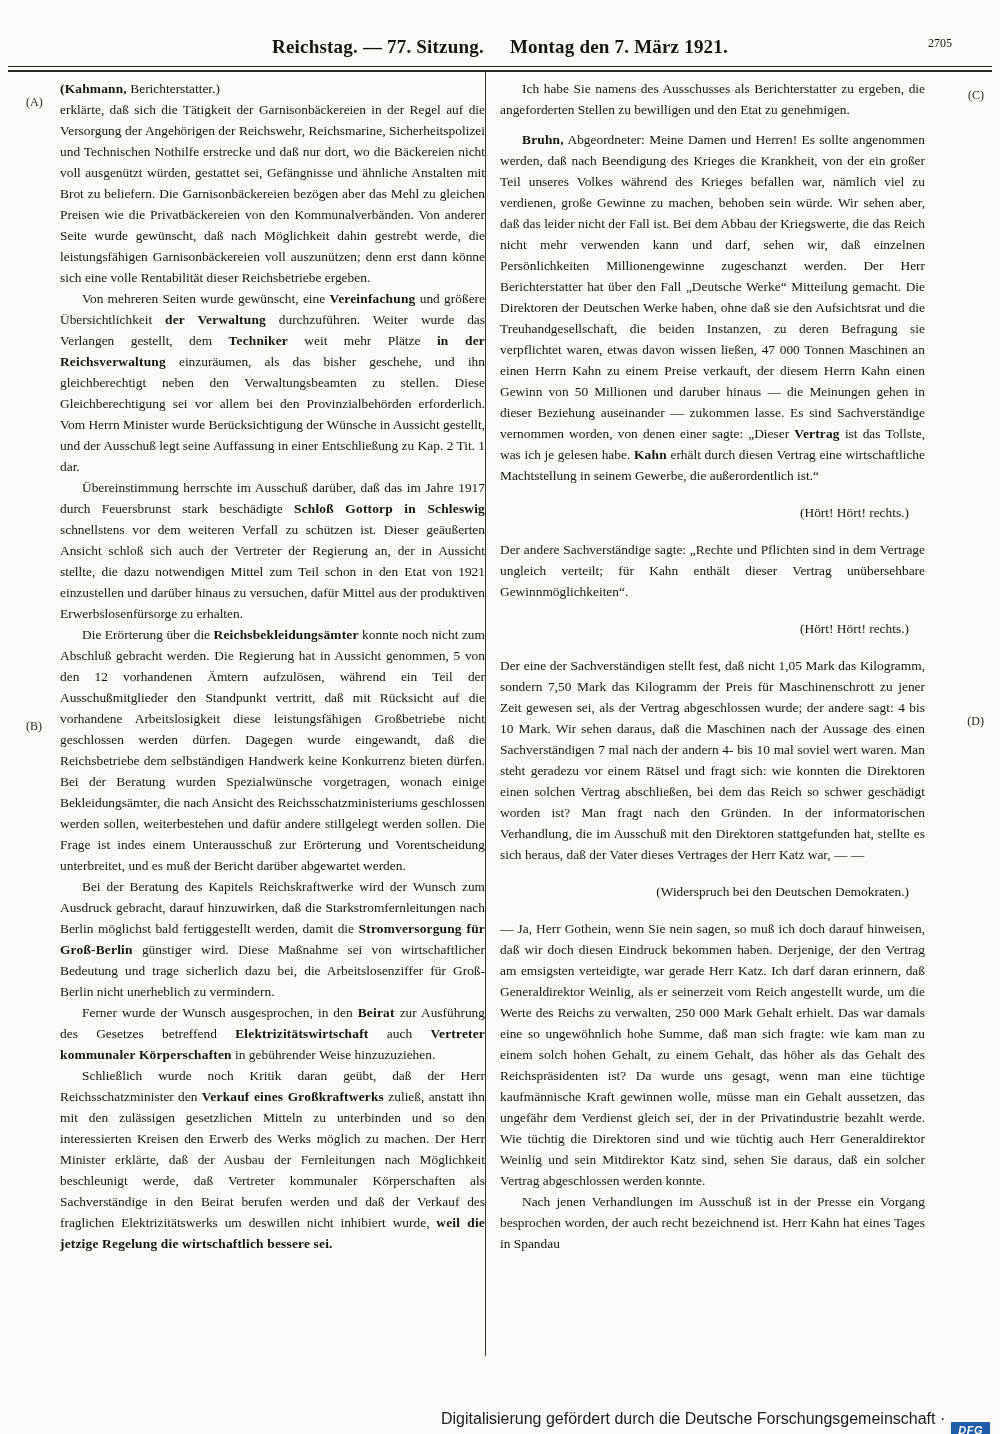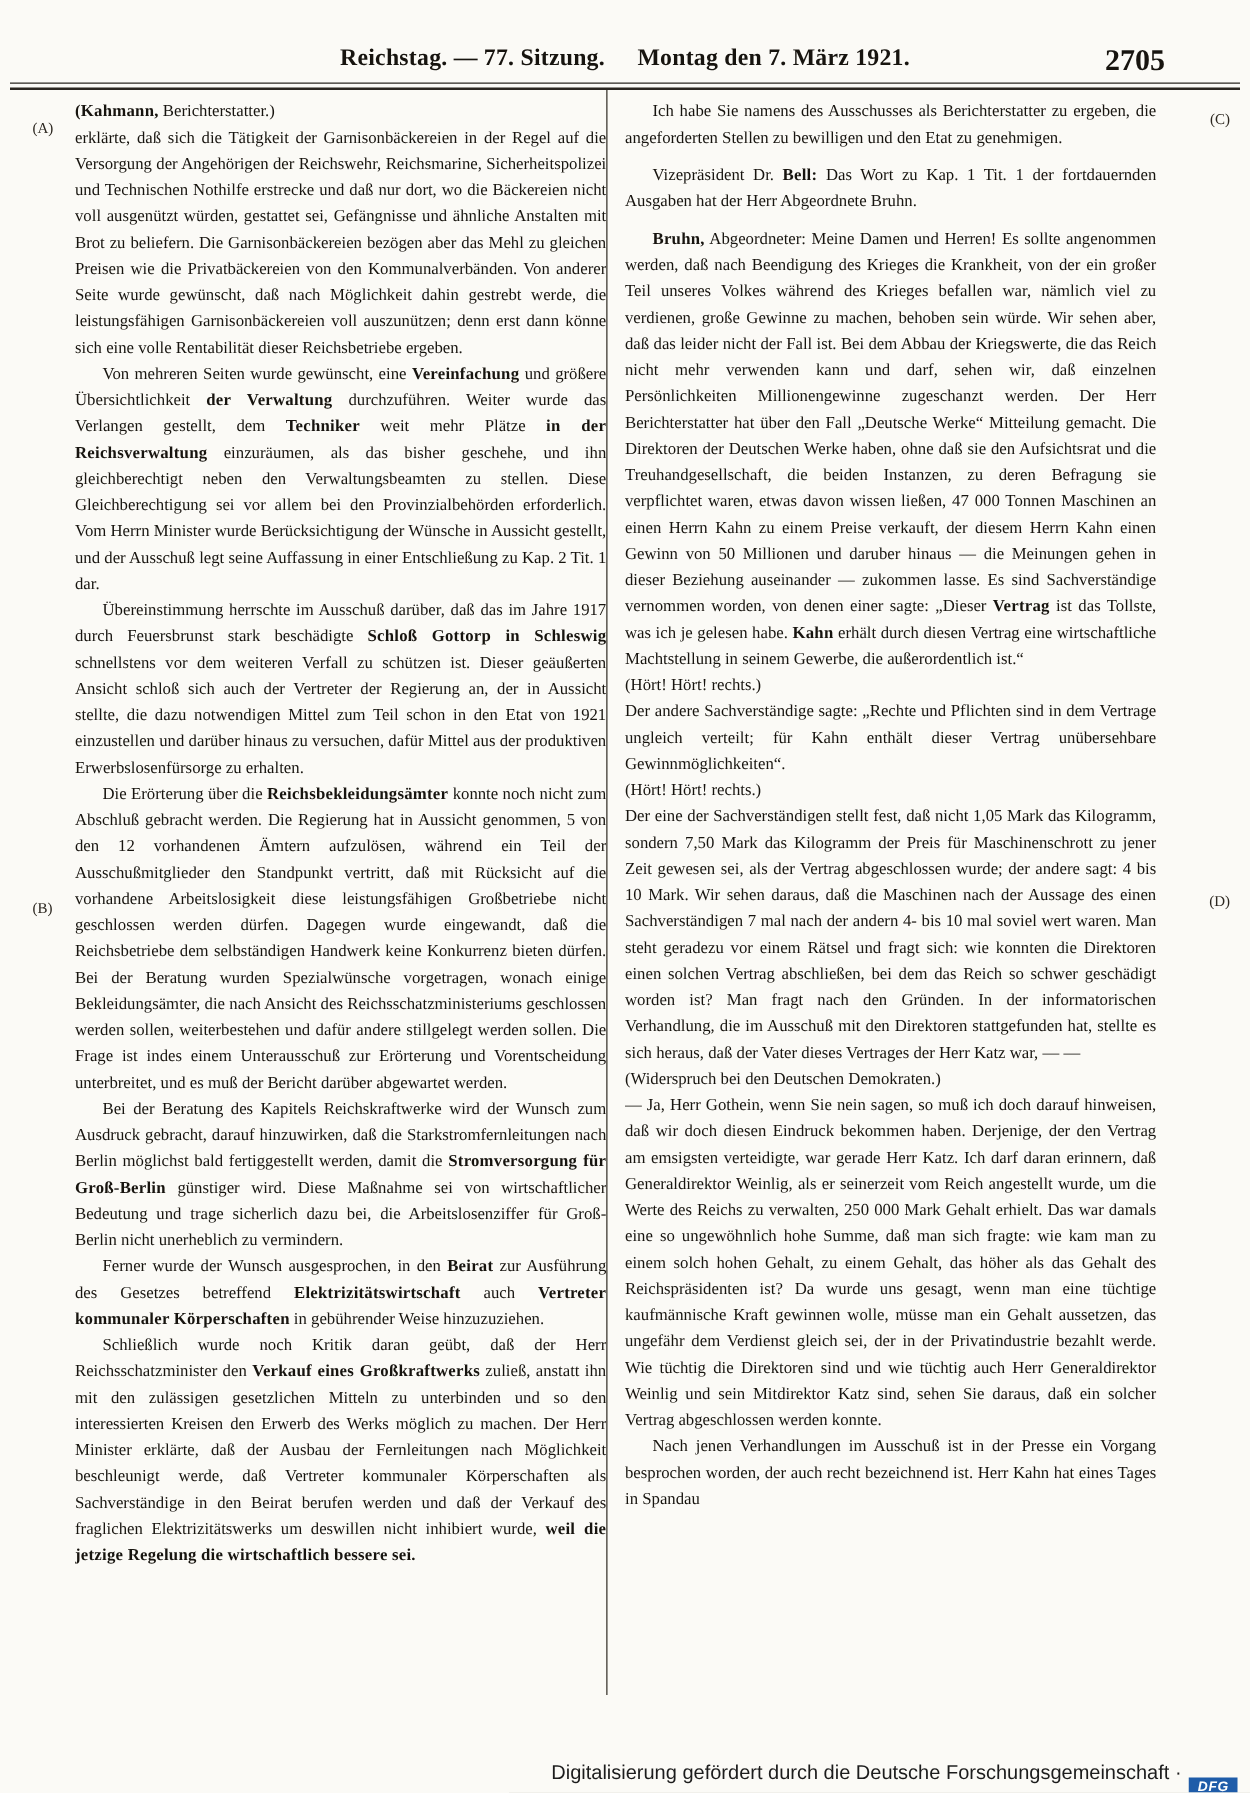--- a/index.html
+++ b/index.html
@@ -13,22 +13,22 @@
     overflow:hidden;
   }
   
   .header{position:absolute;top:36px;left:0;width:100%;height:26px;}
   .header-center{
     position:absolute;left:0;width:100%;text-align:center;
     font-size:19px;font-weight:700;letter-spacing:.2px;
   }
   .header-center .sep{display:inline-block;width:26px;}
   .page-number{
-    position:absolute;right:68px;top:0;
-    font-size:24px;font-weight:700;
+    position:absolute;right:48px;top:0;
+    font-size:12px;font-weight:400;
   }
   .header-rule{
     position:absolute;top:66px;left:8px;right:8px;height:3px;
     border-top:1px solid #2a2620;border-bottom:2px solid #2a2620;
   }
   
   .columns{
     position:absolute;top:78px;left:60px;width:880px;height:1268px;
     display:flex;
   }
@@ -36,21 +36,21 @@
     width:425px;height:100%;overflow:hidden;
     font-size:13.4px;line-height:21px;text-align:justify;
     text-justify:inter-word;
   }
   .col-left{}
   .col-right{margin-left:14px;}
   .divider{width:1px;background:#37322a;height:1284px;margin-top:-6px;}
   .para{margin:0;}
   .para.indent{text-indent:22px;}
   .para.spaced{margin-top:9px;}
-  .stage{margin:0;text-align:left;}
+  .stage{margin:16px;text-align:right;}
   .run.bold{font-weight:700;letter-spacing:.2px;}
   
   .margin-marker{
     position:absolute;font-size:12px;color:#2b261f;
     font-family:"Liberation Serif","DejaVu Serif",serif;
   }
   .mm-left{left:26px;}
   .mm-right{right:16px;}
   
   .footer{
@@ -86,21 +86,20 @@
         <p class="para indent"><span class="run">Von mehreren Seiten wurde gewünscht, eine </span><span class="run bold">Vereinfachung</span><span class="run"> und größere Übersichtlichkeit </span><span class="run bold">der Verwaltung</span><span class="run"> durchzuführen. Weiter wurde das Verlangen gestellt, dem </span><span class="run bold">Techniker</span><span class="run"> weit mehr Plätze </span><span class="run bold">in der Reichsverwaltung</span><span class="run"> einzuräumen, als das bisher geschehe, und ihn gleichberechtigt neben den Verwaltungsbeamten zu stellen. Diese Gleichberechtigung sei vor allem bei den Provinzialbehörden erforderlich. Vom Herrn Minister wurde Berücksichtigung der Wünsche in Aussicht gestellt, und der Ausschuß legt seine Auffassung in einer Entschließung zu Kap. 2 Tit. 1 dar.</span></p>
         <p class="para indent"><span class="run">Übereinstimmung herrschte im Ausschuß darüber, daß das im Jahre 1917 durch Feuersbrunst stark beschädigte </span><span class="run bold">Schloß Gottorp in Schleswig</span><span class="run"> schnellstens vor dem weiteren Verfall zu schützen ist. Dieser geäußerten Ansicht schloß sich auch der Vertreter der Regierung an, der in Aussicht stellte, die dazu notwendigen Mittel zum Teil schon in den Etat von 1921 einzustellen und darüber hinaus zu versuchen, dafür Mittel aus der produktiven Erwerbslosenfürsorge zu erhalten.</span></p>
         <p class="para indent"><span class="run">Die Erörterung über die </span><span class="run bold">Reichsbekleidungsämter</span><span class="run"> konnte noch nicht zum Abschluß gebracht werden. Die Regierung hat in Aussicht genommen, 5 von den 12 vorhandenen Ämtern aufzulösen, während ein Teil der Ausschußmitglieder den Standpunkt vertritt, daß mit Rücksicht auf die vorhandene Arbeitslosigkeit diese leistungsfähigen Großbetriebe nicht geschlossen werden dürfen. Dagegen wurde eingewandt, daß die Reichsbetriebe dem selbständigen Handwerk keine Konkurrenz bieten dürfen. Bei der Beratung wurden Spezialwünsche vorgetragen, wonach einige Bekleidungsämter, die nach Ansicht des Reichsschatzministeriums geschlossen werden sollen, weiterbestehen und dafür andere stillgelegt werden sollen. Die Frage ist indes einem Unterausschuß zur Erörterung und Vorentscheidung unterbreitet, und es muß der Bericht darüber abgewartet werden.</span></p>
         <p class="para indent"><span class="run">Bei der Beratung des Kapitels Reichskraftwerke wird der Wunsch zum Ausdruck gebracht, darauf hinzuwirken, daß die Starkstromfernleitungen nach Berlin möglichst bald fertiggestellt werden, damit die </span><span class="run bold">Stromversorgung für Groß-Berlin</span><span class="run"> günstiger wird. Diese Maßnahme sei von wirtschaftlicher Bedeutung und trage sicherlich dazu bei, die Arbeitslosenziffer für Groß-Berlin nicht unerheblich zu vermindern.</span></p>
         <p class="para indent"><span class="run">Ferner wurde der Wunsch ausgesprochen, in den </span><span class="run bold">Beirat</span><span class="run"> zur Ausführung des Gesetzes betreffend </span><span class="run bold">Elektrizitätswirtschaft</span><span class="run"> auch </span><span class="run bold">Vertreter kommunaler Körperschaften</span><span class="run"> in gebührender Weise hinzuzuziehen.</span></p>
         <p class="para indent"><span class="run">Schließlich wurde noch Kritik daran geübt, daß der Herr Reichsschatzminister den </span><span class="run bold">Verkauf eines Großkraftwerks</span><span class="run"> zuließ, anstatt ihn mit den zulässigen gesetzlichen Mitteln zu unterbinden und so den interessierten Kreisen den Erwerb des Werks möglich zu machen. Der Herr Minister erklärte, daß der Ausbau der Fernleitungen nach Möglichkeit beschleunigt werde, daß Vertreter kommunaler Körperschaften als Sachverständige in den Beirat berufen werden und daß der Verkauf des fraglichen Elektrizitätswerks um deswillen nicht inhibiert wurde, </span><span class="run bold">weil die jetzige Regelung die wirtschaftlich bessere sei.</span></p>
       </div>
     <div class="divider"></div>
     <div class="col col-right">
         <p class="para indent"><span class="run">Ich habe Sie namens des Ausschusses als Berichterstatter zu ergeben, die angeforderten Stellen zu bewilligen und den Etat zu genehmigen.</span></p>
-        <p class="para indent spaced"><span class="run">Vizepräsident Dr. </span><span class="run bold">Bell:</span><span class="run"> Das Wort zu Kap. 1 Tit. 1 der fortdauernden Ausgaben hat der Herr Abgeordnete Bruhn.</span></p>
         <p class="para indent spaced"><span class="run bold">Bruhn,</span><span class="run"> Abgeordneter: Meine Damen und Herren! Es sollte angenommen werden, daß nach Beendigung des Krieges die Krankheit, von der ein großer Teil unseres Volkes während des Krieges befallen war, nämlich viel zu verdienen, große Gewinne zu machen, behoben sein würde. Wir sehen aber, daß das leider nicht der Fall ist. Bei dem Abbau der Kriegswerte, die das Reich nicht mehr verwenden kann und darf, sehen wir, daß einzelnen Persönlichkeiten Millionengewinne zugeschanzt werden. Der Herr Berichterstatter hat über den Fall „Deutsche Werke“ Mitteilung gemacht. Die Direktoren der Deutschen Werke haben, ohne daß sie den Aufsichtsrat und die Treuhandgesellschaft, die beiden Instanzen, zu deren Befragung sie verpflichtet waren, etwas davon wissen ließen, 47 000 Tonnen Maschinen an einen Herrn Kahn zu einem Preise verkauft, der diesem Herrn Kahn einen Gewinn von 50 Millionen und daruber hinaus — die Meinungen gehen in dieser Beziehung auseinander — zukommen lasse. Es sind Sachverständige vernommen worden, von denen einer sagte: „Dieser </span><span class="run bold">Vertrag</span><span class="run"> ist das Tollste, was ich je gelesen habe. </span><span class="run bold">Kahn</span><span class="run"> erhält durch diesen Vertrag eine wirtschaftliche Machtstellung in seinem Gewerbe, die außerordentlich ist.“</span></p>
         <p class="stage"><span class="run">(Hört! Hört! rechts.)</span></p>
         <p class="para"><span class="run">Der andere Sachverständige sagte: „Rechte und Pflichten sind in dem Vertrage ungleich verteilt; für Kahn enthält dieser Vertrag unübersehbare Gewinnmöglichkeiten“.</span></p>
         <p class="stage"><span class="run">(Hört! Hört! rechts.)</span></p>
         <p class="para"><span class="run">Der eine der Sachverständigen stellt fest, daß nicht 1,05 Mark das Kilogramm, sondern 7,50 Mark das Kilogramm der Preis für Maschinenschrott zu jener Zeit gewesen sei, als der Vertrag abgeschlossen wurde; der andere sagt: 4 bis 10 Mark. Wir sehen daraus, daß die Maschinen nach der Aussage des einen Sachverständigen 7 mal nach der andern 4- bis 10 mal soviel wert waren. Man steht geradezu vor einem Rätsel und fragt sich: wie konnten die Direktoren einen solchen Vertrag abschließen, bei dem das Reich so schwer geschädigt worden ist? Man fragt nach den Gründen. In der informatorischen Verhandlung, die im Ausschuß mit den Direktoren stattgefunden hat, stellte es sich heraus, daß der Vater dieses Vertrages der Herr Katz war, — —</span></p>
         <p class="stage"><span class="run">(Widerspruch bei den Deutschen Demokraten.)</span></p>
         <p class="para"><span class="run">— Ja, Herr Gothein, wenn Sie nein sagen, so muß ich doch darauf hinweisen, daß wir doch diesen Eindruck bekommen haben. Derjenige, der den Vertrag am emsigsten verteidigte, war gerade Herr Katz. Ich darf daran erinnern, daß Generaldirektor Weinlig, als er seinerzeit vom Reich angestellt wurde, um die Werte des Reichs zu verwalten, 250 000 Mark Gehalt erhielt. Das war damals eine so ungewöhnlich hohe Summe, daß man sich fragte: wie kam man zu einem solch hohen Gehalt, zu einem Gehalt, das höher als das Gehalt des Reichspräsidenten ist? Da wurde uns gesagt, wenn man eine tüchtige kaufmännische Kraft gewinnen wolle, müsse man ein Gehalt aussetzen, das ungefähr dem Verdienst gleich sei, der in der Privatindustrie bezahlt werde. Wie tüchtig die Direktoren sind und wie tüchtig auch Herr Generaldirektor Weinlig und sein Mitdirektor Katz sind, sehen Sie daraus, daß ein solcher Vertrag abgeschlossen werden konnte.</span></p>
         <p class="para indent"><span class="run">Nach jenen Verhandlungen im Ausschuß ist in der Presse ein Vorgang besprochen worden, der auch recht bezeichnend ist. Herr Kahn hat eines Tages in Spandau</span></p>
       </div>
   </div>

